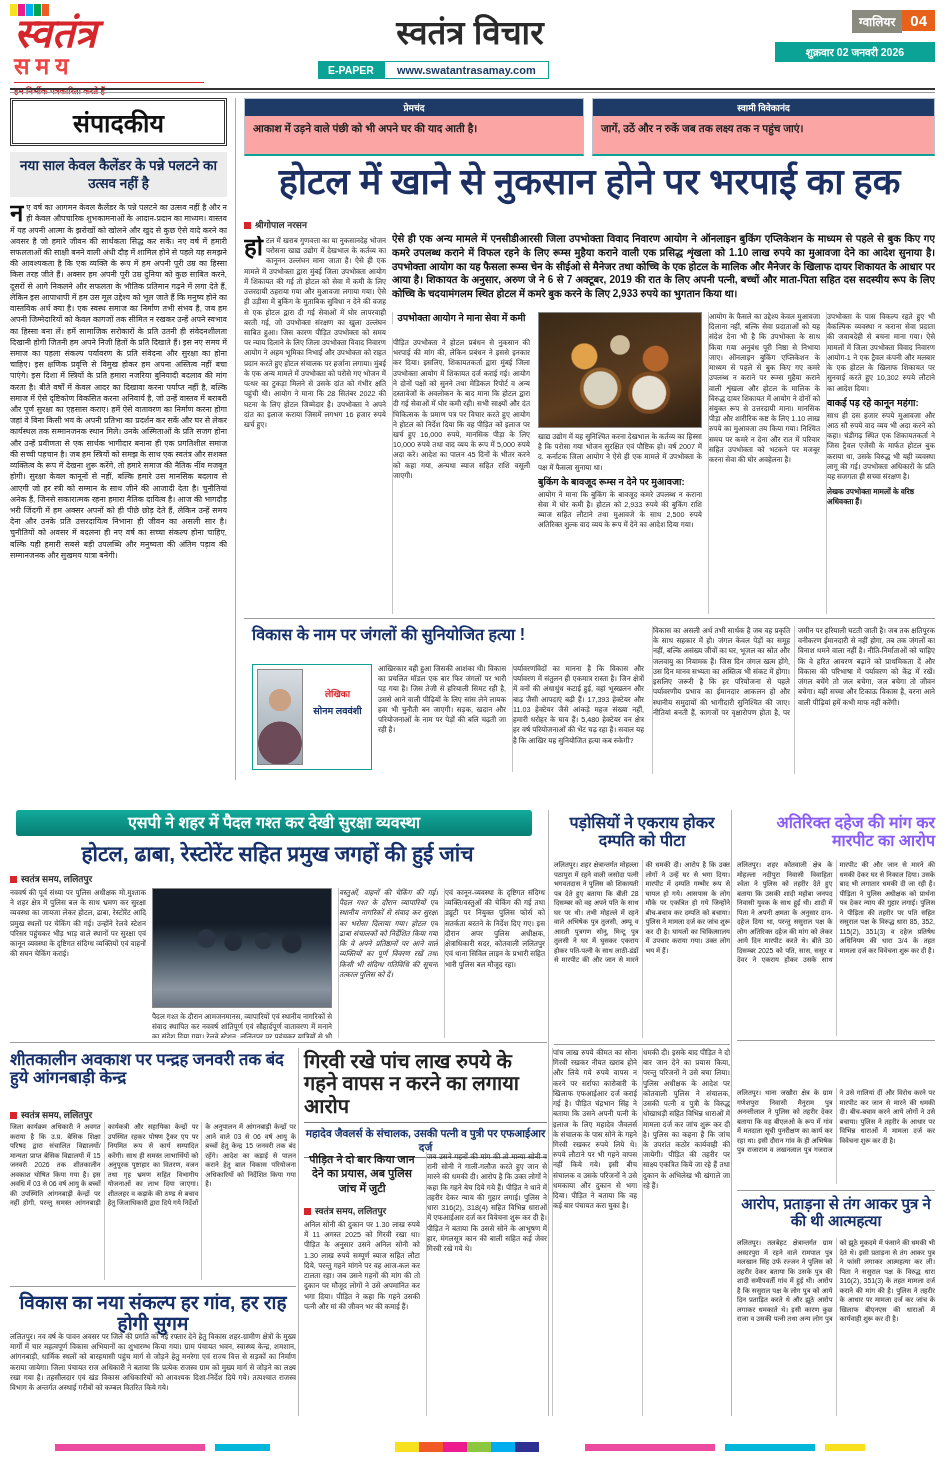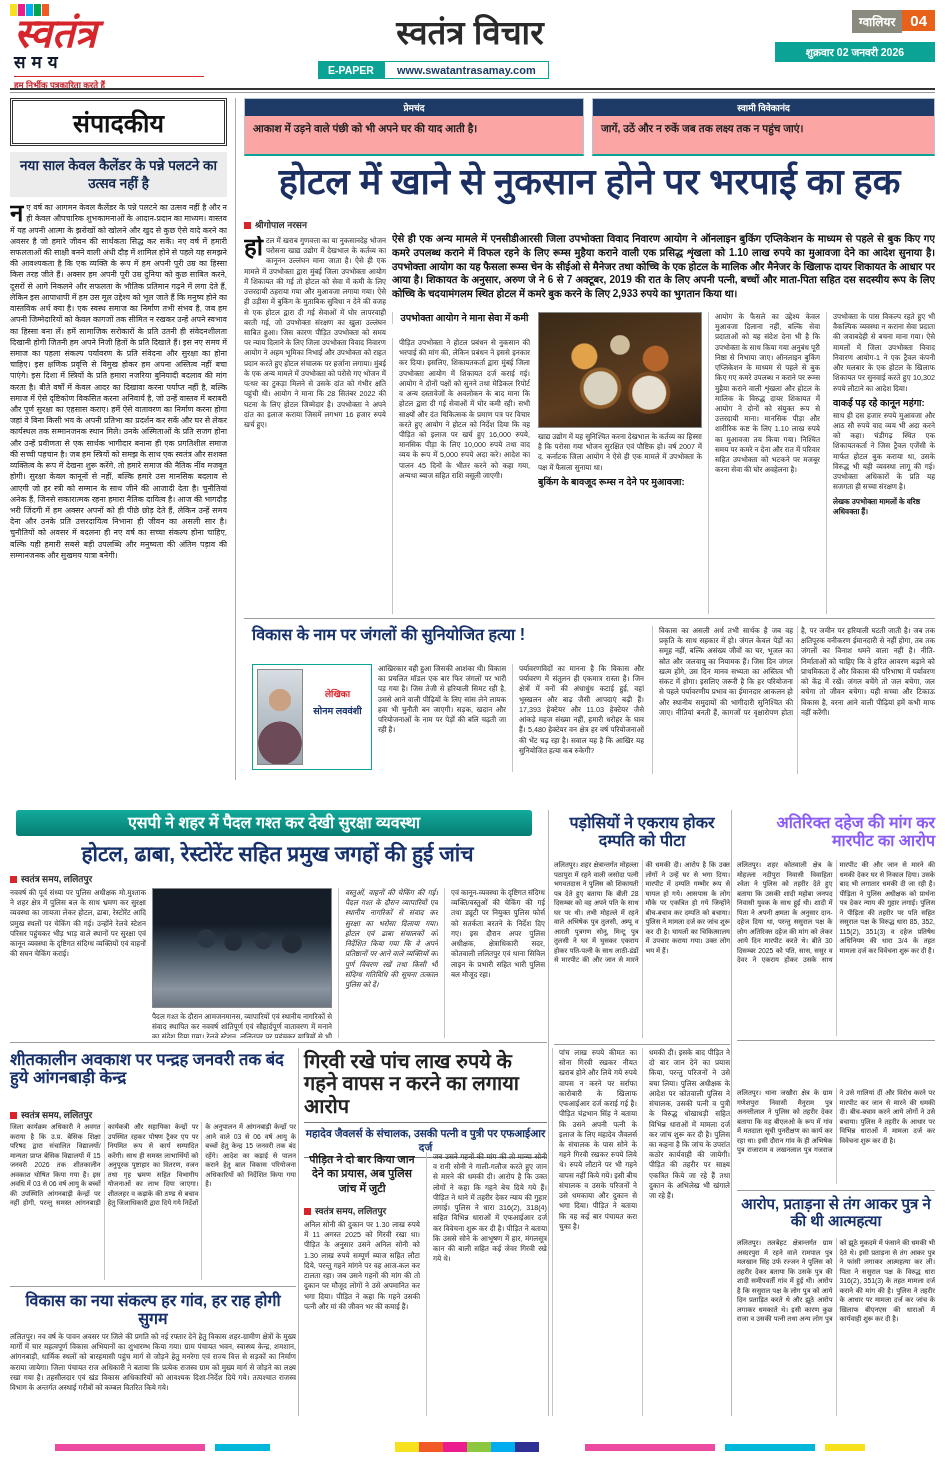--- a/index.html
+++ b/index.html
@@ -5,29 +5,29 @@
   *{margin:0;padding:0;box-sizing:border-box;}
   html,body{background:#e9e9e9;}
   body{font-family:"Liberation Sans","DejaVu Sans",sans-serif;}
   .page{position:relative;width:945px;height:1468px;background:#fff;margin:0 auto;overflow:hidden;color:#1a1a1a;}
   .abs{position:absolute;}
   
   .bt{font-size:7.2px;line-height:1.42;text-align:justify;color:#222;overflow:hidden;}
   .bt-sm{font-size:6.8px;line-height:1.4;text-align:justify;color:#222;overflow:hidden;}
   .dropcap::first-letter{float:left;font-size:24px;line-height:.85;font-weight:bold;padding:1px 3px 0 0;color:#111;}
   .headline{font-weight:bold;color:#16306b;line-height:1.12;}
-  .colrule{border-left:1px solid #c4c4c4;padding-left:6px;}
+  .colrule{border-left:1px solid #c4c4c4;}
   .crosshead{font-weight:bold;font-size:9.5px;color:#111;text-align:center;line-height:1.25;}
   .byline{font-weight:bold;font-size:9px;color:#333;text-align:right;}
   .bmark{display:inline-block;width:7px;height:7px;background:#d6252b;margin-right:4px;vertical-align:middle;}
   .rule-h{position:absolute;border-top:1px solid #9c9c9c;}
   .rule-v{position:absolute;border-left:1px solid #b5b5b5;}
   
   .masthead1{font-family:"Liberation Serif","DejaVu Serif",serif;font-style:italic;font-weight:bold;font-size:40px;color:#d6252b;line-height:1;}
-  .masthead2{font-family:"Liberation Serif","DejaVu Serif",serif;font-weight:bold;font-size:17px;color:#0f172a;letter-spacing:6px;line-height:1.1;}
+  .masthead2{font-family:"Liberation Serif","DejaVu Serif",serif;font-weight:bold;font-size:23px;color:#ef4444;letter-spacing:6px;line-height:1.1;}
   .tagline{font-size:8.5px;color:#c2272d;font-weight:bold;border-top:1px solid #d6252b;padding-top:2px;}
   .ctitle{font-weight:bold;font-size:33px;color:#2a2a2a;text-align:center;line-height:1;}
   .epaper{background:#0aa395;color:#fff;font-weight:bold;font-size:10.5px;padding:3px 10px;display:inline-block;}
   .urlbox{border:1.5px solid #0aa395;color:#1d3b66;font-weight:bold;font-size:11px;padding:2px 12px;display:inline-block;background:#fff;}
   .citychip{background:#8a8a7e;color:#fff;font-weight:bold;font-size:12px;padding:3px 7px;display:inline-block;}
   .numchip{background:#e8611a;color:#fff;font-weight:bold;font-size:15px;padding:2px 8px;display:inline-block;}
   .datestrip{background:#0aa395;color:#fff;font-weight:bold;font-size:10.5px;text-align:center;padding:3px 0;}
   
   .quotebox{border:1px solid #b9c2d0;border-bottom:2px solid #0aa395;background:#fca5a5;}
   .quotehead{background:#1d3b66;color:#fff;font-weight:bold;font-size:9px;text-align:center;padding:2px 0;}
@@ -109,20 +109,21 @@
   <div class="abs bt dropcap" style="left:244px;top:236px;width:142px;height:378px;">होटल में खराब गुणवत्ता का या नुकसानदेह भोजन परोसना खाद्य उद्योग में देखभाल के कर्तव्य का कानूनन उल्लंघन माना जाता है। ऐसे ही एक मामले में उपभोक्ता द्वारा मुंबई जिला उपभोक्ता आयोग में शिकायत की गई तो होटल को सेवा में कमी के लिए उत्तरदायी ठहराया गया और मुआवजा लगाया गया। ऐसे ही उड़ीसा में बुकिंग के मुताबिक सुविधा न देने की वजह से एक होटल द्वारा दी गई सेवाओं में घोर लापरवाही बरती गई, जो उपभोक्ता संरक्षण का खुला उल्लंघन साबित हुआ। जिस कारण पीड़ित उपभोक्ता को समय पर न्याय दिलाने के लिए जिला उपभोक्ता विवाद निवारण आयोग ने अहम भूमिका निभाई और उपभोक्ता को राहत प्रदान करते हुए होटल संचालक पर हर्जाना लगाया। मुंबई के एक अन्य मामले में उपभोक्ता को परोसे गए भोजन में पत्थर का टुकड़ा मिलने से उसके दांत को गंभीर क्षति पहुंची थी। आयोग ने माना कि 28 सितंबर 2022 की घटना के लिए होटल जिम्मेदार है। उपभोक्ता ने अपने दांत का इलाज कराया जिसमें लगभग 16 हजार रुपये खर्च हुए।</div>
   <div class="abs" style="left:392px;top:232px;width:543px;height:74px;font-size:10px;font-weight:bold;line-height:1.38;text-align:justify;color:#111;overflow:hidden;">ऐसे ही एक अन्य मामले में एनसीडीआरसी जिला उपभोक्ता विवाद निवारण आयोग ने ऑनलाइन बुकिंग एप्लिकेशन के माध्यम से पहले से बुक किए गए कमरे उपलब्ध कराने में विफल रहने के लिए रूम्स मुहैया कराने वाली एक प्रसिद्ध शृंखला को 1.10 लाख रुपये का मुआवजा देने का आदेश सुनाया है। उपभोक्ता आयोग का यह फैसला रूम्स चेन के सीईओ से मैनेजर तथा कोच्चि के एक होटल के मालिक और मैनेजर के खिलाफ दायर शिकायत के आधार पर आया है। शिकायत के अनुसार, अरुण जे ने 6 से 7 अक्टूबर, 2019 की रात के लिए अपनी पत्नी, बच्चों और माता-पिता सहित दस सदस्यीय रूप के लिए कोच्चि के चदयामंगलम स्थित होटल में कमरे बुक करने के लिए 2,933 रुपये का भुगतान किया था।</div>
 
   <div class="abs colrule crosshead" style="left:392px;top:312px;width:138px;">उपभोक्ता आयोग ने माना सेवा में कमी</div>
   <div class="abs bt colrule" style="left:392px;top:338px;width:138px;height:276px;">पीड़ित उपभोक्ता ने होटल प्रबंधन से नुकसान की भरपाई की मांग की, लेकिन प्रबंधन ने इससे इनकार कर दिया। इसलिए, शिकायतकर्ता द्वारा मुंबई जिला उपभोक्ता आयोग में शिकायत दर्ज कराई गई। आयोग ने दोनों पक्षों को सुनने तथा मेडिकल रिपोर्ट व अन्य दस्तावेजों के अवलोकन के बाद माना कि होटल द्वारा दी गई सेवाओं में घोर कमी रही। सभी साक्ष्यों और दंत चिकित्सक के प्रमाण पत्र पर विचार करते हुए आयोग ने होटल को निर्देश दिया कि वह पीड़ित को इलाज पर खर्च हुए 16,000 रुपये, मानसिक पीड़ा के लिए 10,000 रुपये तथा वाद व्यय के रूप में 5,000 रुपये अदा करे। आदेश का पालन 45 दिनों के भीतर करने को कहा गया, अन्यथा ब्याज सहित राशि वसूली जाएगी।</div>
 
   <div class="abs photo food-photo" style="left:538px;top:312px;width:164px;height:116px;"></div>
   <div class="abs" style="left:538px;top:432px;width:164px;height:182px;overflow:hidden;">
     <div class="bt">खाद्य उद्योग में यह सुनिश्चित करना देखभाल के कर्तव्य का हिस्सा है कि परोसा गया भोजन सुरक्षित एवं पौष्टिक हो। वर्ष 2007 में द. कर्नाटक जिला आयोग ने ऐसे ही एक मामले में उपभोक्ता के पक्ष में फैसला सुनाया था।</div>
     <div class="crosshead" style="text-align:left;margin:3px 0 2px 0;">बुकिंग के बावजूद रूम्स न देने पर मुआवजा:</div>
+    <div class="bt">आयोग ने माना कि बुकिंग के बावजूद कमरे उपलब्ध न कराना सेवा में घोर कमी है। होटल को 2,933 रुपये की बुकिंग राशि ब्याज सहित लौटाने तथा मुआवजे के साथ 2,500 रुपये अतिरिक्त शुल्क वाद व्यय के रूप में देने का आदेश दिया गया।</div>
   </div>
 
   <div class="abs bt colrule" style="left:708px;top:312px;width:112px;height:302px;">आयोग के फैसले का उद्देश्य केवल मुआवजा दिलाना नहीं, बल्कि सेवा प्रदाताओं को यह संदेश देना भी है कि उपभोक्ता के साथ किया गया अनुबंध पूरी निष्ठा से निभाया जाए। ऑनलाइन बुकिंग एप्लिकेशन के माध्यम से पहले से बुक किए गए कमरे उपलब्ध न कराने पर रूम्स मुहैया कराने वाली शृंखला और होटल के मालिक के विरुद्ध दायर शिकायत में आयोग ने दोनों को संयुक्त रूप से उत्तरदायी माना। मानसिक पीड़ा और शारीरिक कष्ट के लिए 1.10 लाख रुपये का मुआवजा तय किया गया। निश्चित समय पर कमरे न देना और रात में परिवार सहित उपभोक्ता को भटकने पर मजबूर करना सेवा की घोर अवहेलना है।</div>
   <div class="abs colrule" style="left:826px;top:312px;width:109px;height:302px;overflow:hidden;">
     <div class="bt">उपभोक्ता के पास विकल्प रहते हुए भी वैकल्पिक व्यवस्था न कराना सेवा प्रदाता की जवाबदेही से बचना माना गया। ऐसे मामलों में जिला उपभोक्ता विवाद निवारण आयोग-1 ने एक ट्रैवल कंपनी और मलबार के एक होटल के खिलाफ शिकायत पर सुनवाई करते हुए 10,302 रुपये लौटाने का आदेश दिया।</div>
     <div class="crosshead" style="text-align:left;margin:3px 0 2px 0;">वाकई पड़ रहे कानून महंगा:</div>
     <div class="bt">साथ ही दस हजार रुपये मुआवजा और आठ सौ रुपये वाद व्यय भी अदा करने को कहा। चंडीगढ़ स्थित एक शिकायतकर्ता ने जिस ट्रैवल एजेंसी के मार्फत होटल बुक कराया था, उसके विरुद्ध भी यही व्यवस्था लागू की गई। उपभोक्ता अधिकारों के प्रति यह सजगता ही सच्चा संरक्षण है।</div>
     <div style="font-size:7.4px;font-weight:bold;margin-top:4px;color:#111;">लेखक उपभोक्ता मामलों के वरिष्ठ अधिवक्ता हैं।</div>
   </div>
 
@@ -150,21 +151,21 @@
   <div class="abs bt" style="left:152px;top:1012px;width:180px;height:26px;">पैदल गश्त के दौरान आमजनमानस, व्यापारियों एवं स्थानीय नागरिकों से संवाद स्थापित कर नववर्ष शांतिपूर्ण एवं सौहार्दपूर्ण वातावरण में मनाने का संदेश दिया गया। रेलवे स्टेशन, ललितपुर पर पहुंचकर यात्रियों से भी संवाद किया।</div>
   <div class="abs bt colrule" style="left:338px;top:888px;width:100px;height:150px;font-style:italic;">वस्तुओं, वाहनों की चेकिंग की गई। पैदल गश्त के दौरान व्यापारियों एवं स्थानीय नागरिकों से संवाद कर सुरक्षा का भरोसा दिलाया गया। होटल एवं ढाबा संचालकों को निर्देशित किया गया कि वे अपने प्रतिष्ठानों पर आने वाले व्यक्तियों का पूर्ण विवरण रखें तथा किसी भी संदिग्ध गतिविधि की सूचना तत्काल पुलिस को दें।</div>
   <div class="abs bt colrule" style="left:444px;top:888px;width:101px;height:150px;">एवं कानून-व्यवस्था के दृष्टिगत संदिग्ध व्यक्ति/वस्तुओं की चेकिंग की गई तथा ड्यूटी पर नियुक्त पुलिस फोर्स को सतर्कता बरतने के निर्देश दिए गए। इस दौरान अपर पुलिस अधीक्षक, क्षेत्राधिकारी सदर, कोतवाली ललितपुर एवं थाना सिविल लाइन के प्रभारी सहित भारी पुलिस बल मौजूद रहा।</div>
   <div class="rule-h" style="left:10px;top:1042px;width:537px;"></div>
 
   <div class="abs headline" style="left:10px;top:1050px;width:286px;font-size:16.5px;color:#16306b;">शीतकालीन अवकाश पर पन्द्रह जनवरी तक बंद हुये आंगनबाड़ी केन्द्र</div>
   <div class="abs byline" style="left:10px;top:1108px;"><span class="bmark"></span><span>स्वतंत्र समय, ललितपुर</span></div>
   <div class="abs bt-sm" style="left:10px;top:1122px;width:286px;height:158px;column-count:3;column-gap:7px;column-rule:1px solid #c4c4c4;">जिला कार्यक्रम अधिकारी ने अवगत कराया है कि उ.प्र. बेसिक शिक्षा परिषद द्वारा संचालित विद्यालयों/मान्यता प्राप्त बेसिक विद्यालयों में 15 जनवरी 2026 तक शीतकालीन अवकाश घोषित किया गया है। इस अवधि में 03 से 06 वर्ष आयु के बच्चों की उपस्थिति आंगनबाड़ी केन्द्रों पर नहीं होगी, परन्तु समस्त आंगनबाड़ी कार्यकत्री और सहायिका केन्द्रों पर उपस्थित रहकर पोषण ट्रैकर एप पर नियमित रूप से कार्य सम्पादित करेंगी। साथ ही समस्त लाभार्थियों को अनुपूरक पुष्टाहार का वितरण, वजन तथा गृह भ्रमण सहित विभागीय योजनाओं का लाभ दिया जाएगा। शीतलहर व कड़ाके की ठण्ड से बचाव हेतु जिलाधिकारी द्वारा दिये गये निर्देशों के अनुपालन में आंगनबाड़ी केन्द्रों पर आने वाले 03 से 06 वर्ष आयु के बच्चों हेतु केन्द्र 15 जनवरी तक बंद रहेंगे। आदेश का कड़ाई से पालन कराने हेतु बाल विकास परियोजना अधिकारियों को निर्देशित किया गया है।</div>
   <div class="rule-h" style="left:10px;top:1286px;width:286px;"></div>
 
-  <div class="abs headline" style="left:10px;top:1292px;width:286px;font-size:16px;text-align:center;color:#16306b;">विकास का नया संकल्प हर गांव, हर राह होगी सुगम</div>
+  <div class="abs headline" style="left:10px;top:1292px;width:286px;font-size:19px;text-align:center;color:#16306b;">विकास का नया संकल्प हर गांव, हर राह होगी सुगम</div>
   <div class="abs bt" style="left:10px;top:1332px;width:286px;height:84px;">ललितपुर। नव वर्ष के पावन अवसर पर जिले की प्रगति को नई रफ्तार देने हेतु विकास शहर-ग्रामीण क्षेत्रों के मुख्य मार्गों में चार महत्वपूर्ण विकास अभियानों का शुभारम्भ किया गया। ग्राम पंचायत भवन, स्वास्थ्य केन्द्र, शमशान, आंगनबाड़ी, धार्मिक स्थलों को बारहमासी पहुंच मार्ग से जोड़ने हेतु मनरेगा एवं राज्य वित्त से सड़कों का निर्माण कराया जायेगा। जिला पंचायत राज अधिकारी ने बताया कि प्रत्येक राजस्व ग्राम को मुख्य मार्ग से जोड़ने का लक्ष्य रखा गया है। तहसीलदार एवं खंड विकास अधिकारियों को आवश्यक दिशा-निर्देश दिये गये। तत्पश्चात राजस्व विभाग के अन्तर्गत अस्थाई गरीबों को कम्बल वितरित किये गये।</div>
 
   <div class="rule-v" style="left:298px;top:1048px;height:368px;"></div>
   <div class="abs headline" style="left:304px;top:1050px;width:243px;font-size:20px;color:#222;">गिरवी रखे पांच लाख रुपये के गहने वापस न करने का लगाया आरोप</div>
   <div class="abs" style="left:304px;top:1122px;width:243px;border-top:1px solid #777;border-bottom:1px solid #777;padding:3px 0;font-weight:bold;font-size:10.5px;color:#16306b;text-align:center;">महादेव जैवलर्स के संचालक, उसकी पत्नी व पुत्री पर एफआईआर दर्ज</div>
   <div class="abs" style="left:304px;top:1152px;width:116px;font-weight:bold;font-size:11px;color:#222;text-align:center;line-height:1.3;">पीड़ित ने दो बार किया जान देने का प्रयास, अब पुलिस जांच में जुटी</div>
   <div class="abs byline" style="left:304px;top:1204px;"><span class="bmark"></span><span>स्वतंत्र समय, ललितपुर</span></div>
   <div class="abs bt" style="left:304px;top:1220px;width:116px;height:196px;">अनिल सोनी की दुकान पर 1.30 लाख रुपये में 11 अगस्त 2025 को गिरवी रखा था। पीड़ित के अनुसार उसने अनिल सोनी को 1.30 लाख रुपये सम्पूर्ण ब्याज सहित लौटा दिये, परन्तु गहने मांगने पर वह आज-कल कर टालता रहा। जब उसने गहनों की मांग की तो दुकान पर मौजूद लोगों ने उसे अपमानित कर भगा दिया। पीड़ित ने कहा कि गहने उसकी पत्नी और मां की जीवन भर की कमाई हैं।</div>
   <div class="abs bt colrule" style="left:426px;top:1152px;width:121px;height:264px;">जब उसने गहनों की मांग की तो मान्या सोनी व रानी सोनी ने गाली-गलौज करते हुए जान से मारने की धमकी दी। आरोप है कि उक्त लोगों ने कहा कि गहने बेच दिये गये हैं। पीड़ित ने थाने में तहरीर देकर न्याय की गुहार लगाई। पुलिस ने धारा 316(2), 318(4) सहित विभिन्न धाराओं में एफआईआर दर्ज कर विवेचना शुरू कर दी है। पीड़ित ने बताया कि उससे सोने के आभूषण में हार, मंगलसूत्र कान की बाली सहित कई जेवर गिरवी रखे गये थे।</div>
   <div class="abs bt colrule" style="left:552px;top:1048px;width:85px;height:368px;">पांच लाख रुपये कीमत का सोना गिरवी रखकर नीयत खराब होने और लिये गये रुपये वापस न करने पर सर्राफा कारोबारी के खिलाफ एफआईआर दर्ज कराई गई है। पीड़ित चंद्रभान सिंह ने बताया कि उसने अपनी पत्नी के इलाज के लिए महादेव जैवलर्स के संचालक के पास सोने के गहने गिरवी रखकर रुपये लिये थे। रुपये लौटाने पर भी गहने वापस नहीं किये गये। इसी बीच संचालक व उसके परिजनों ने उसे धमकाया और दुकान से भगा दिया। पीड़ित ने बताया कि वह कई बार पंचायत करा चुका है।</div>

